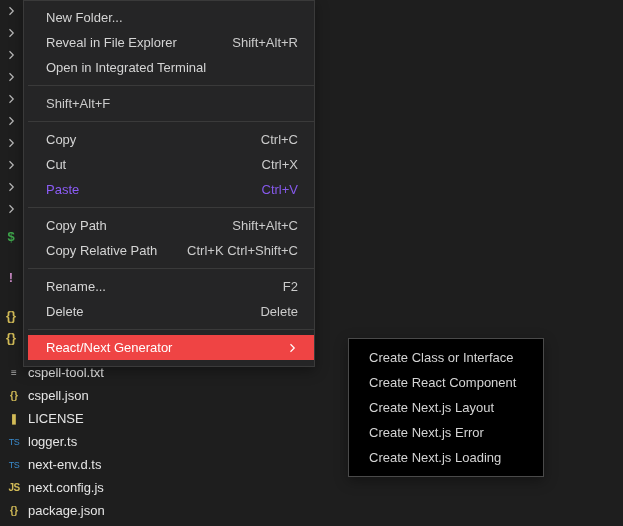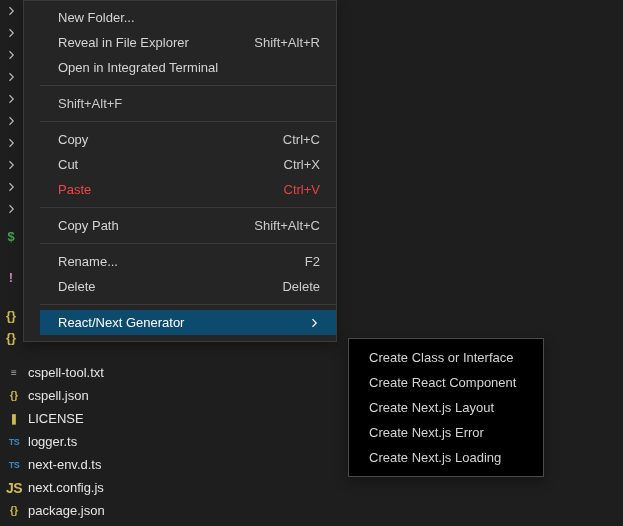--- a/index.html
+++ b/index.html
@@ -51,38 +51,38 @@
     display: flex; align-items: center; justify-content: center;
     font-size: 10px;
     font-weight: 600;
   }
   .file-label { color: #e5e5e5; }
 
   
   .context-menu {
     position: absolute;
     left: 23px; top: 0;
-    width: 314px;
+    width: 292px;
     background: #252526;
     border: 1px solid #3a3a3a;
     box-shadow: 0 4px 12px rgba(0,0,0,0.35);
-    padding: 4px 0 6px 16px;
+    padding: 4px 0 6px 4px;
   }
   .menu-item {
     display: flex;
     align-items: center;
     justify-content: space-between;
     height: 25px;
     padding: 0 16px 0 18px;
     color: #d4d4d4;
     cursor: default;
   }
-  .menu-item.disabled { color: #ef4444; }
+  .menu-item.disabled { color: #8b5cf6; }
   .menu-item.highlight {
-    background: #0c4a6e;
+    background: #ef4444;
     color: #ffffff;
   }
   .menu-item .shortcut { color: inherit; opacity: 0.95; }
   .menu-item .chev { width: 12px; height: 12px; }
   .menu-sep {
     height: 1px;
     margin: 5px 0;
     background: #3a3a3a;
   }
 
@@ -98,22 +98,22 @@
     padding: 6px 0;
   }
   .submenu .menu-item {
     padding: 0 14px 0 20px;
     height: 25px;
   }
 
   .ic-dollar { color: #3ea54b; font-weight: bold; }
   .ic-excl   { color: #c586c0; font-weight: bold; }
   .ic-brace  { color: #d2bb57; font-weight: bold; }
-  .ic-ts     { color: #3a8acb; font-weight: bold; font-size: 9px; letter-spacing: -0.5px;}
-  .ic-js     { color: #d2bb57; font-weight: bold; font-size: 14px; letter-spacing: -0.5px;}
+  .ic-ts     { color: #3a8acb; font-weight: normal; font-size: 9px; letter-spacing: -0.5px;}
+  .ic-js     { color: #d2bb57; font-weight: bold; font-size: 10px; letter-spacing: -0.5px;}
   .ic-txt    { color: #a9a9a9; }
   .ic-lic    { color: #d2bb57; }
 </style>
 </head>
 <body>
 
 <div class="gutter" id="gutter">
     <div class="gutter-row">
       <svg viewBox="0 0 16 16" fill="none" stroke="#b8b8b8" stroke-width="1.6">
         <polyline points="6,3 11,8 6,13"></polyline>
@@ -232,20 +232,24 @@
     </div>
     <div class="menu-item disabled">
       <span>Paste</span>
       <span class="shortcut">Ctrl+V</span>
     </div>
     <div class="menu-sep"></div>
     <div class="menu-item">
       <span>Copy Path</span>
       <span class="shortcut">Shift+Alt+C</span>
     </div>
+    <div class="menu-item">
+      <span>Copy Relative Path</span>
+      <span class="shortcut">Ctrl+K Ctrl+Shift+C</span>
+    </div>
     <div class="menu-sep"></div>
     <div class="menu-item">
       <span>Rename...</span>
       <span class="shortcut">F2</span>
     </div>
     <div class="menu-item">
       <span>Delete</span>
       <span class="shortcut">Delete</span>
     </div>
     <div class="menu-sep"></div>

